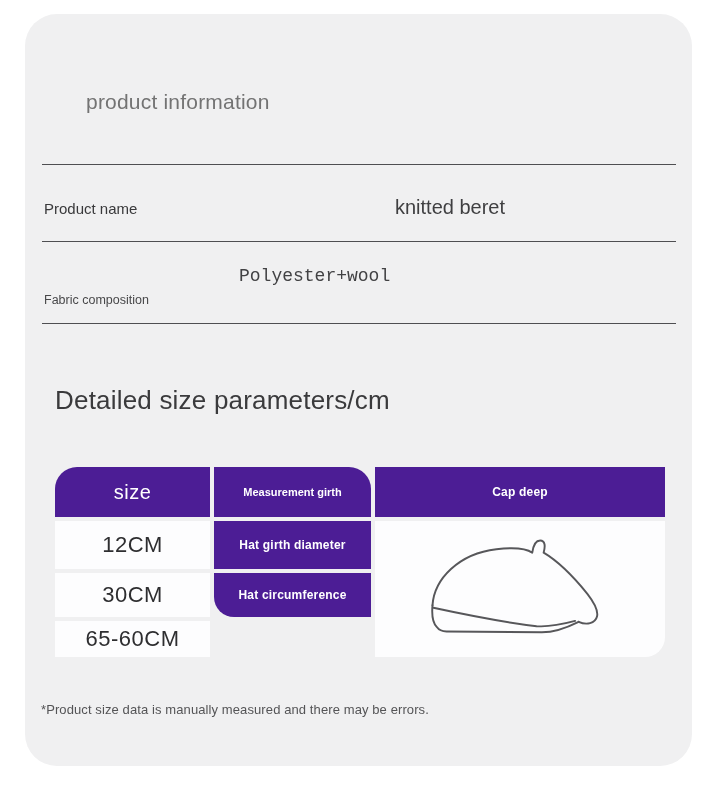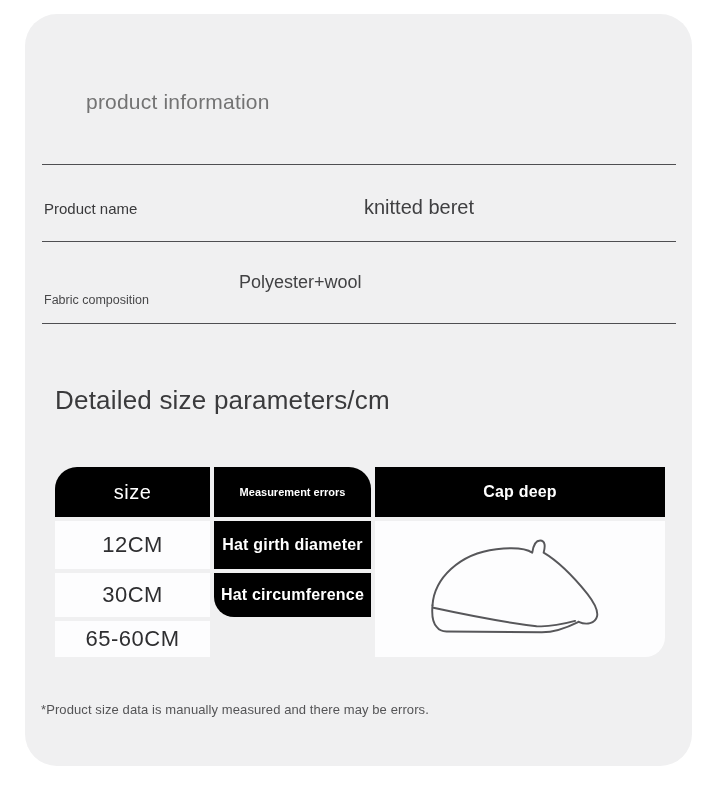--- a/index.html
+++ b/index.html
@@ -50,40 +50,41 @@
 
   .info-label-1 {
     position: absolute;
     left: 19px;
     top: 186px;
     font-size: 15px;
     color: #39393b;
   }
   .info-value-1 {
     position: absolute;
-    left: 224px;
+    left: 255px;
     top: 182px;
     width: 340px;
     text-align: center;
     font-size: 20px;
     color: #3f3f41;
   }
   .info-label-2 {
     position: absolute;
     left: 19px;
     top: 279px;
     font-size: 12.5px;
     color: #48484a;
   }
   .info-value-2 {
     position: absolute;
     left: 214px;
-    top: 258px;
+    top: 252px;
     font-size: 18px;
     color: #424244;
+    font-family: Liberation Mono, monospace;
   }
   .section-title {
     position: absolute;
     left: 30px;
     top: 371px;
     font-size: 26px;
     font-weight: 400;
     color: #3a3a3c;
     letter-spacing: 0.2px;
   }
@@ -95,21 +96,21 @@
     grid-template-columns: 155px 157px 290px;
     grid-template-rows: 50px 48px 44px 36px;
     gap: 4px;
   }
   .cell {
     display: flex;
     align-items: center;
     justify-content: center;
   }
   .gray {
-    background: #000000;
+    background: #4c1d95;
     color: #ffffff;
   }
   .white {
     background: #fdfdfe;
     color: #2e2e30;
   }
   .hdr-size {
     border-top-left-radius: 22px;
     font-size: 20px;
     letter-spacing: 0.5px;
@@ -118,21 +119,21 @@
     font-size: 8px;
     font-weight: bold;
     letter-spacing: 0.2px;
   }
   .hdr-method {
     border-top-right-radius: 22px;
     font-size: 11px;
     font-weight: bold;
   }
   .row-label {
-    font-size: 16px;
+    font-size: 12px;
     font-weight: bold;
     letter-spacing: 0.2px;
   }
   .row-label.last {
     border-bottom-left-radius: 20px;
   }
   .row-value {
     font-size: 22px;
     letter-spacing: 0.5px;
   }
@@ -168,21 +169,21 @@
     <div class="info-label-2">Fabric composition</div>
     <div class="info-value-2">Polyester+wool</div>
 
     <div class="divider d3"></div>
 
     <div class="section-title">Detailed size parameters/cm</div>
 
     <div class="size-table">
 
       <div class="cell gray hdr-size">size</div>
-      <div class="cell gray hdr-method">Measurement errors</div>
+      <div class="cell gray hdr-method">Measurement girth</div>
 
       <div class="cell gray row-label">Cap deep</div>
       <div class="cell white row-value">12CM</div>
 
       <div class="cell white illus-cell">
         <svg width="210" height="104" viewBox="0 0 240 115" fill="none" stroke="#57575a" stroke-width="2.2" stroke-linecap="round" stroke-linejoin="round">
 
           <path d="M20,76
                    C22,46 50,17 93,12
                    C111,10 127,11 134,16

